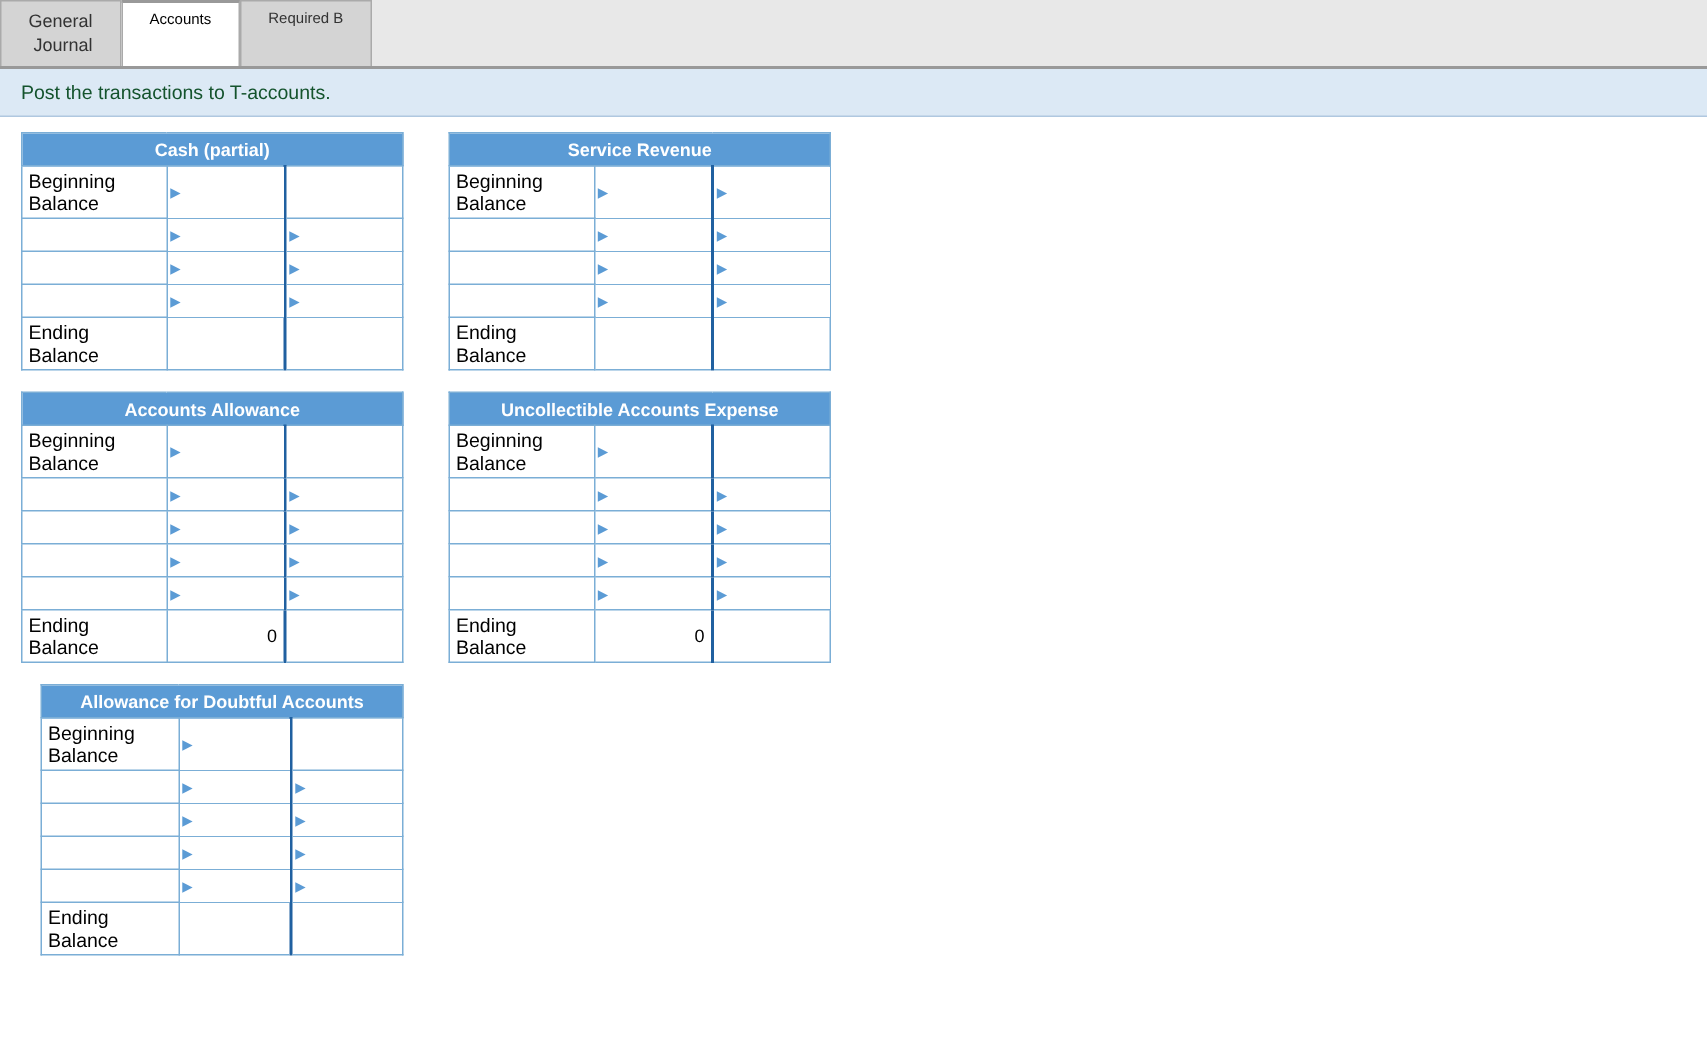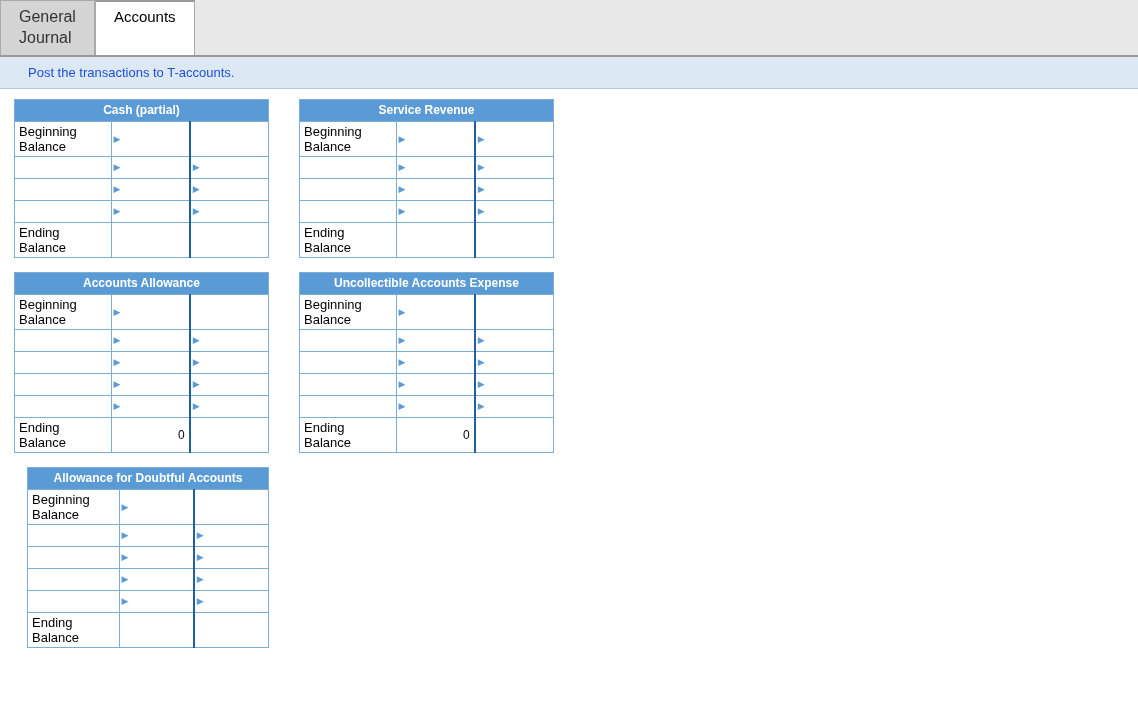--- a/index.html
+++ b/index.html
@@ -15,41 +15,41 @@
       display: flex;
       border-bottom: 2px solid #999;
       background: #e8e8e8;
     }
     .tab {
       padding: 6px 18px;
       border: 1px solid #aaa;
       border-bottom: none;
       background: #d4d4d4;
       cursor: pointer;
-      font-size: 15px;
+      font-size: 10px;
       color: #333;
     }
     .tab.active {
       background: #fff;
       border-top: 2px solid #999;
       font-weight: normal;
       color: #000;
     }
     .tab:first-child {
-      font-size: 16px;
+      font-size: 12px;
       line-height: 1.3;
-      text-align: left;
+      text-align: right;
     }
 
     
     .instruction-bar {
       background: #dce9f5;
-      padding: 8px 28px;
+      padding: 8px 14px;
       font-size: 13px;
-      color: #1d4ed8;
+      color: #14532d;
       border-bottom: 1px solid #b0c8e0;
     }
 
     
     .main-content {
       padding: 10px 14px;
       background: #fff;
     }
 
     
@@ -139,20 +139,21 @@
       grid-column: 1 / 2;
       padding-left: 13px;
     }
   </style>
 </head>
 <body>
 
 <div class="tab-bar">
   <div class="tab">General<br>Journal</div>
   <div class="tab active">Accounts</div>
+  <div class="tab">Required B</div>
 </div>
 
 <div class="instruction-bar">
   <span>Post the transactions to T-accounts.</span>
 </div>
 
 <div class="main-content">
   <div class="accounts-grid">
 
     <div class="account-block">

